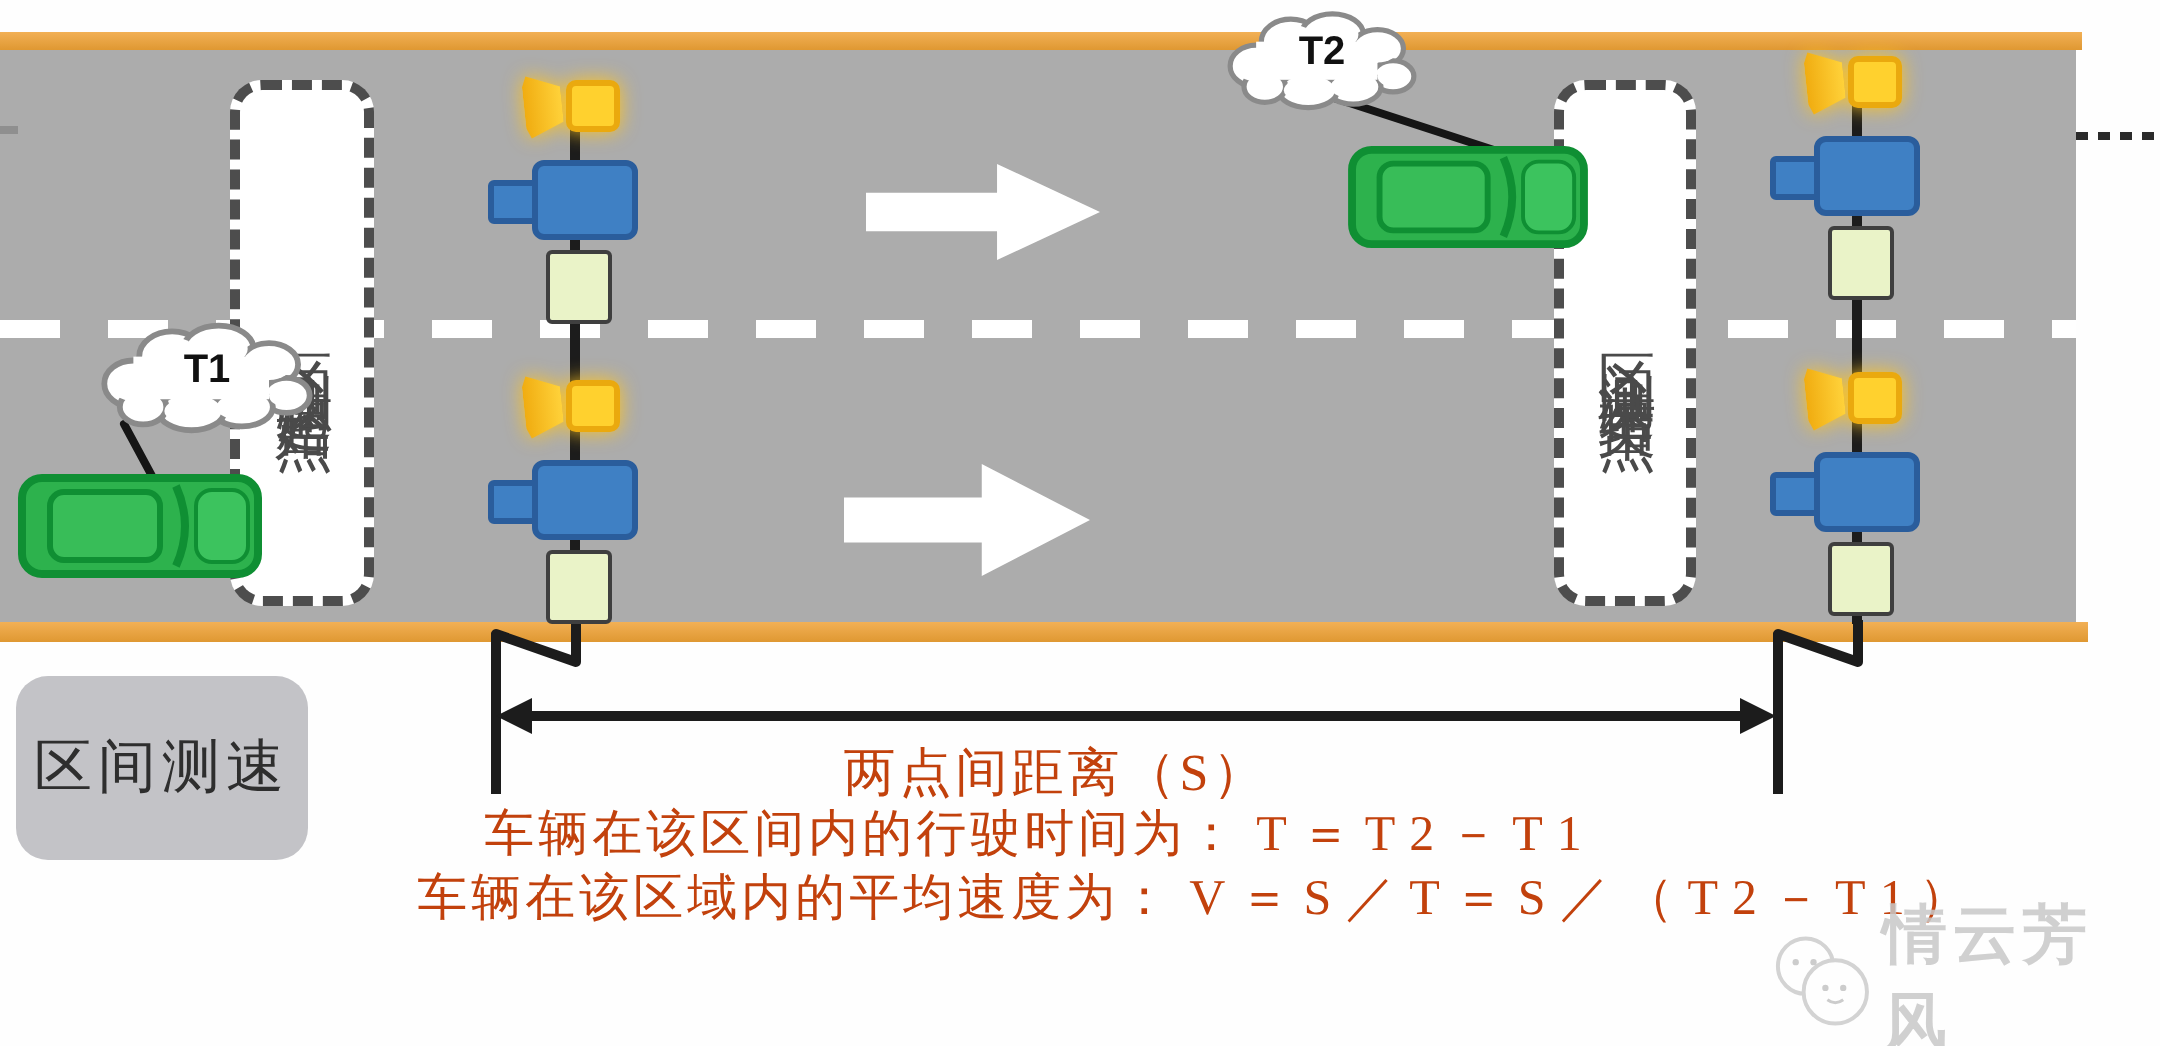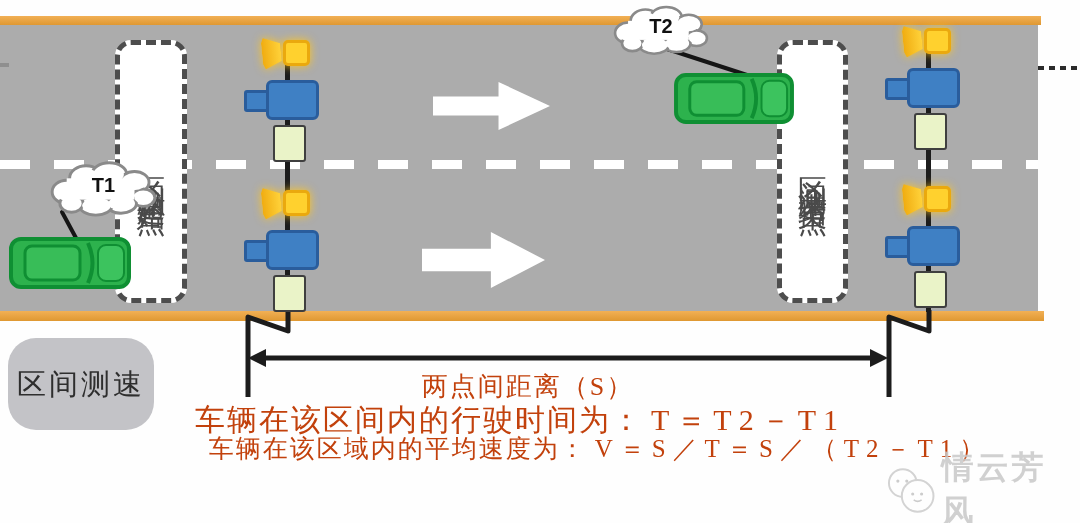--- a/index.html
+++ b/index.html
@@ -71,28 +71,28 @@
   .cloud-t2 { left:609px; top:1px;   width:104px; height:57px; }
   .cloud svg { position:absolute; left:0; top:0; width:100%; height:100%; }
   .cloud-label { position:absolute; left:0; top:0; width:100%; height:100%;
                  display:flex; align-items:center; justify-content:center;
                  font-family:"Liberation Sans","DejaVu Sans",sans-serif;
                  font-weight:bold; font-size:20px; color:#111; padding-bottom:6px; }
 
   
   .caption { position:absolute; text-align:center; color:#c2410c; letter-spacing:2px; z-index:8; white-space:nowrap; }
   .dist-label { left:0; top:369px; width:1056px; font-size:26px; }
-  .tline2 { left:0;    top:400px; width:1040px; font-size:30px; }
+  .tline2 { left:0;    top:400px; width:1040px; font-size:25px; }
   .tline3 { left:120px; top:432px; width:960px;  font-size:25px;text-align:center; }
   .tline4 { left:100px; top:464px; width:980px;  font-size:25px; }
   .formula { letter-spacing:7px; padding-left:8px; }
 
   
   .title-box { position:absolute; left:8px; top:338px; width:146px; height:92px;
-               background:#c3c3c7; border-radius:28px; z-index:8;
+               background:#c3c3c7; border-radius:16px; z-index:8;
                display:flex; flex-direction:column; align-items:center; justify-content:center;
                font-size:29px; color:#2e2e2e; line-height:40px; letter-spacing:3px; }
 
   
   .watermark { position:absolute; left:884px; top:446px; z-index:9; display:flex; align-items:center; opacity:.85; }
   .wm-text { font-size:32px; font-weight:bold; color:#c9c9c9; letter-spacing:3px; margin-left:2px; }
 </style>
 </head>
 <body>
 

